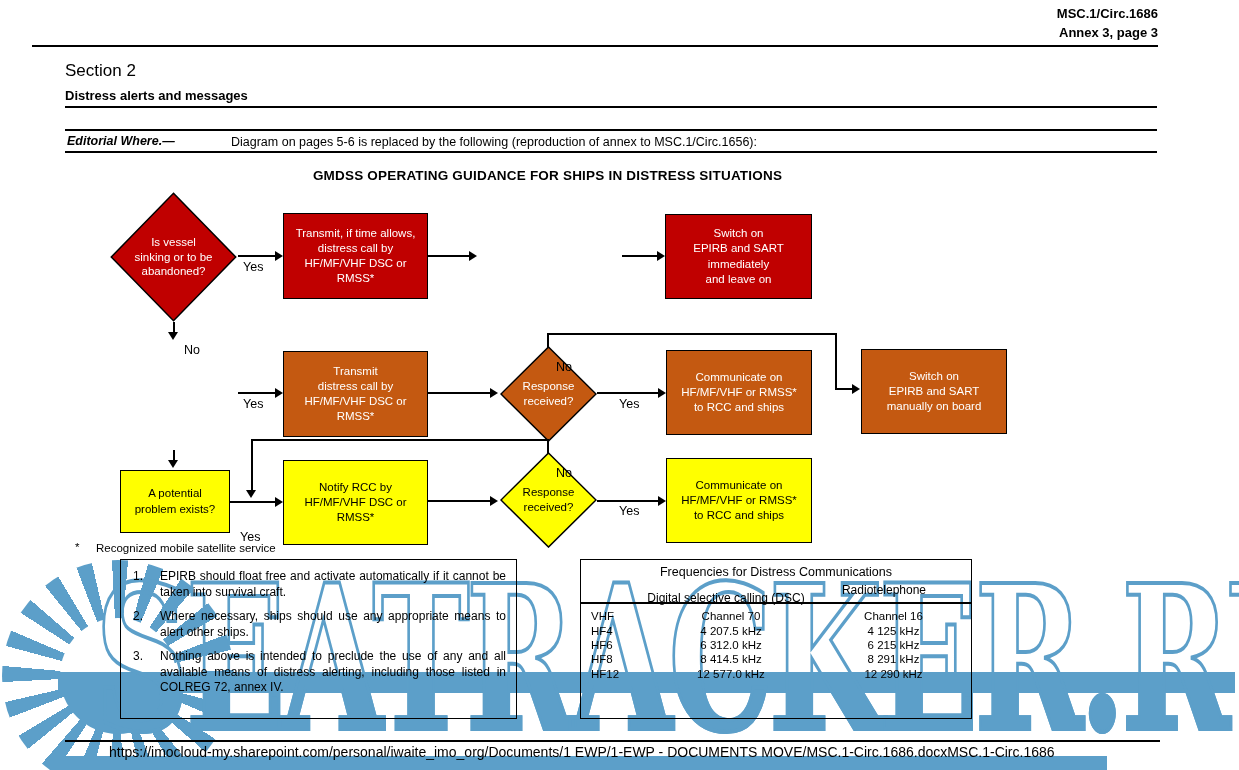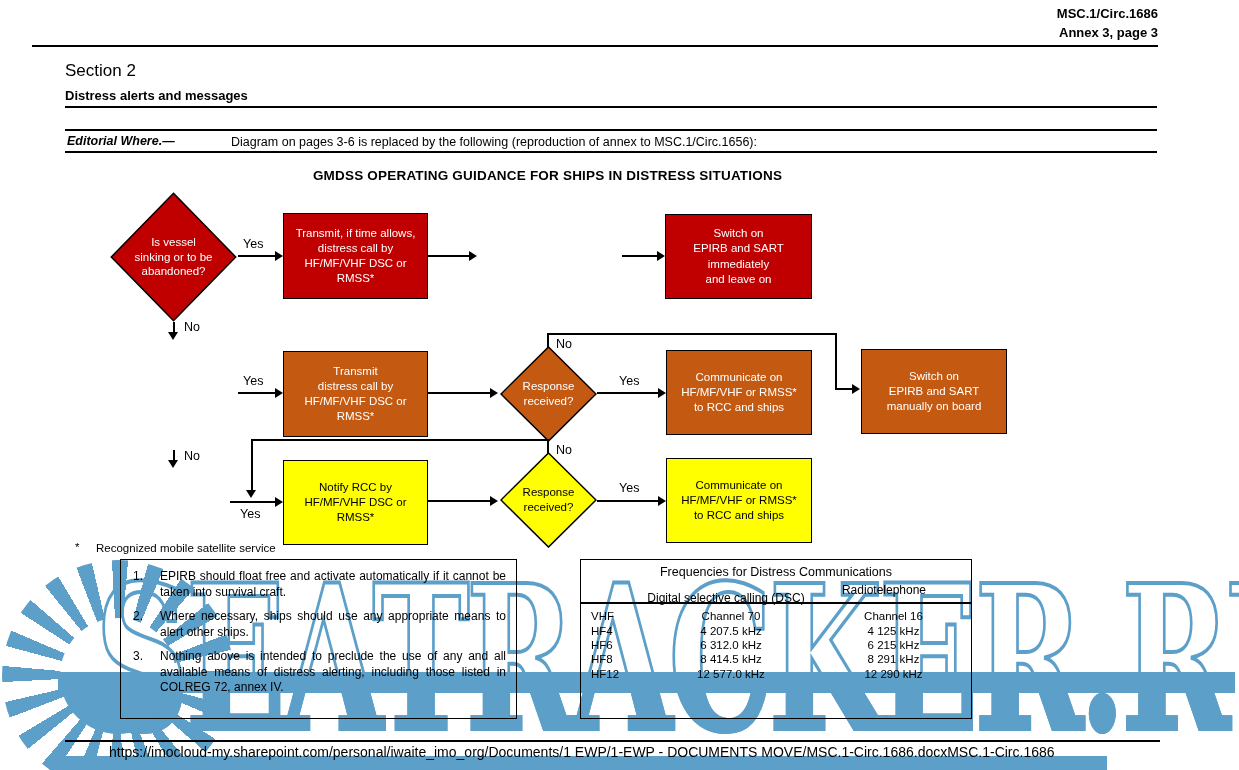--- a/index.html
+++ b/index.html
@@ -43,21 +43,21 @@
   .orange{background:#C45911;color:#fff;}
   .yellow{background:#FFFF00;color:#000;}
   .diamond{position:absolute;}
   .diamond svg{position:absolute;left:0;top:0;width:100%;height:100%;}
   .d-red polygon{fill:#C00000;stroke:#000;stroke-width:1.5;vector-effect:non-scaling-stroke;}
   .d-orange polygon{fill:#C45911;stroke:#000;stroke-width:1.5;vector-effect:non-scaling-stroke;}
   .d-yellow polygon{fill:#FFFF00;stroke:#000;stroke-width:1.5;vector-effect:non-scaling-stroke;}
   .d-lbl{position:absolute;inset:0;display:flex;align-items:center;justify-content:center;
          text-align:center;white-space:pre-line;font-size:11.5px;line-height:1.3;}
   .d-red .d-lbl,.d-orange .d-lbl{color:#fff;}
-  .yn{position:absolute;font-size:12.5px;}
+  .yn{position:absolute;font-size:12.5px;margin-top:23px;}
   .footnote{position:absolute;top:541px;font-size:11.5px;}
   .notes-box{position:absolute;left:120px;top:559px;width:397px;height:160px;border:1.6px solid #000;
              box-sizing:border-box;padding:9px 10px 0 12px;}
   .note-item{display:flex;margin-bottom:9px;font-size:12px;line-height:15.5px;}
   .note-num{width:27px;flex:none;}
   .note-txt{flex:1;text-align:justify;}
   .freq-table{position:absolute;left:580px;top:559px;width:392px;height:160px;border:1.6px solid #000;
               box-sizing:border-box;}
   .ft-title{position:absolute;left:0;top:5px;width:100%;text-align:center;font-size:12.5px;}
   .ft-sub1{position:absolute;left:30px;top:31px;width:230px;text-align:center;font-size:12px;}
@@ -90,21 +90,21 @@
       <div>Annex 3, page 3</div>
     </div>
     <div class="rule" style="left:32px;top:45px;width:1126px;"></div>
 
     <div class="sec-title">Section 2</div>
     <div class="sec-sub">Distress alerts and messages</div>
     <div class="rule" style="left:65px;top:106px;width:1092px;"></div>
 
     <div class="rule" style="left:65px;top:129px;width:1092px;"></div>
     <div class="ed-label">Editorial Where.—</div>
-    <div class="ed-text">Diagram on pages 3-6 is replaced by the following (reproduction of annex to MSC.1/Circ.1656):</div>
+    <div class="ed-text">Diagram on pages 5-6 is replaced by the following (reproduction of annex to MSC.1/Circ.1656):</div>
     <div class="rule" style="left:65px;top:151px;width:1092px;"></div>
     <div class="annex-clip"><span>ANNEX</span></div>
 
     <div class="diag-title">GMDSS OPERATING GUIDANCE FOR SHIPS IN DISTRESS SITUATIONS</div>
 
     <div class="diamond d-red" style="left:110px;top:192px;width:127px;height:130px;">
       <svg viewBox="0 0 100 100" preserveAspectRatio="none">
           <polygon points="50,1 99,50 50,99 1,50"></polygon>
         </svg>
       <div class="d-lbl">Is vessel
@@ -161,20 +161,22 @@
 HF/MF/VHF or RMSS*
 to RCC and ships</div>
     <div class="fc-box orange" style="left:861px;top:349px;width:146px;height:85px;">Switch on
 EPIRB and SART
 manually on board</div>
 
     <div class="vline" style="left:173px;top:450px;height:11px;"></div>
     <div class="arrow-d" style="left:168px;top:460px;"></div>
     <div class="yn" style="left:184px;top:449px;">No</div>
 
+    <div class="fc-box yellow" style="left:120px;top:470px;width:110px;height:63px;">A potential
+problem exists?</div>
     <div class="hline" style="left:230px;top:501px;width:46px;"></div>
     <div class="arrow-r" style="left:275px;top:497px;"></div>
     <div class="yn" style="left:240px;top:507px;">Yes</div>
 
     <div class="vline" style="left:547px;top:440px;height:14px;"></div>
     <div class="hline" style="left:251px;top:439px;width:298px;"></div>
     <div class="vline" style="left:251px;top:439px;height:52px;"></div>
     <div class="arrow-d" style="left:246px;top:490px;"></div>
     <div class="fc-box yellow" style="left:283px;top:460px;width:145px;height:85px;">Notify RCC by
 HF/MF/VHF DSC or

